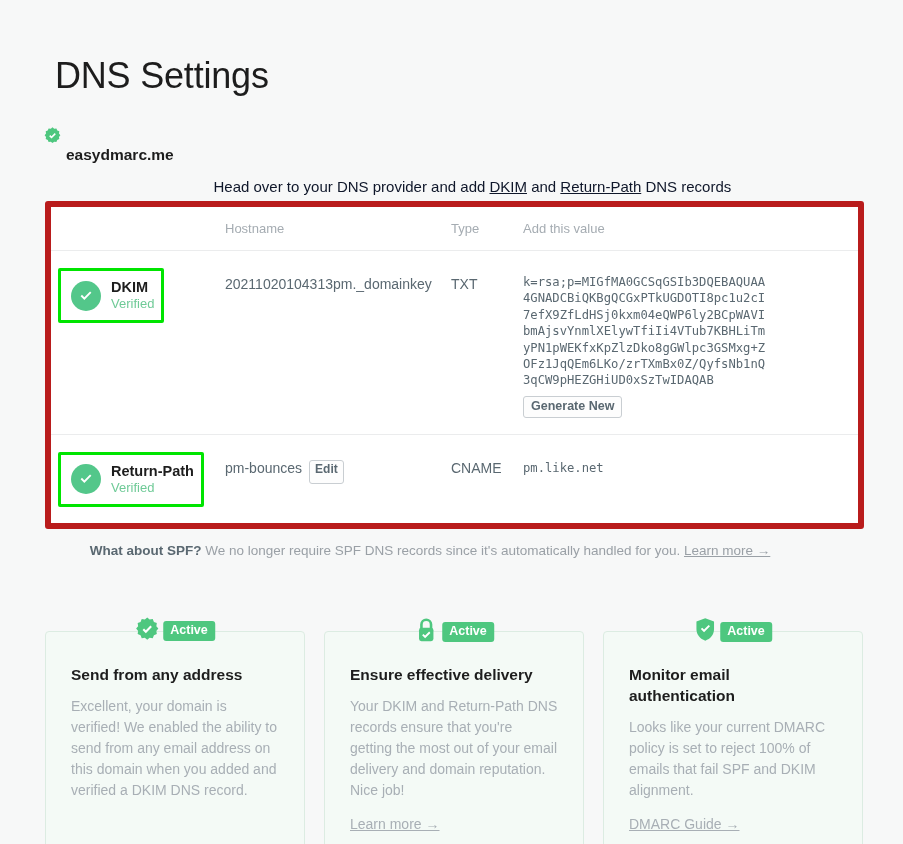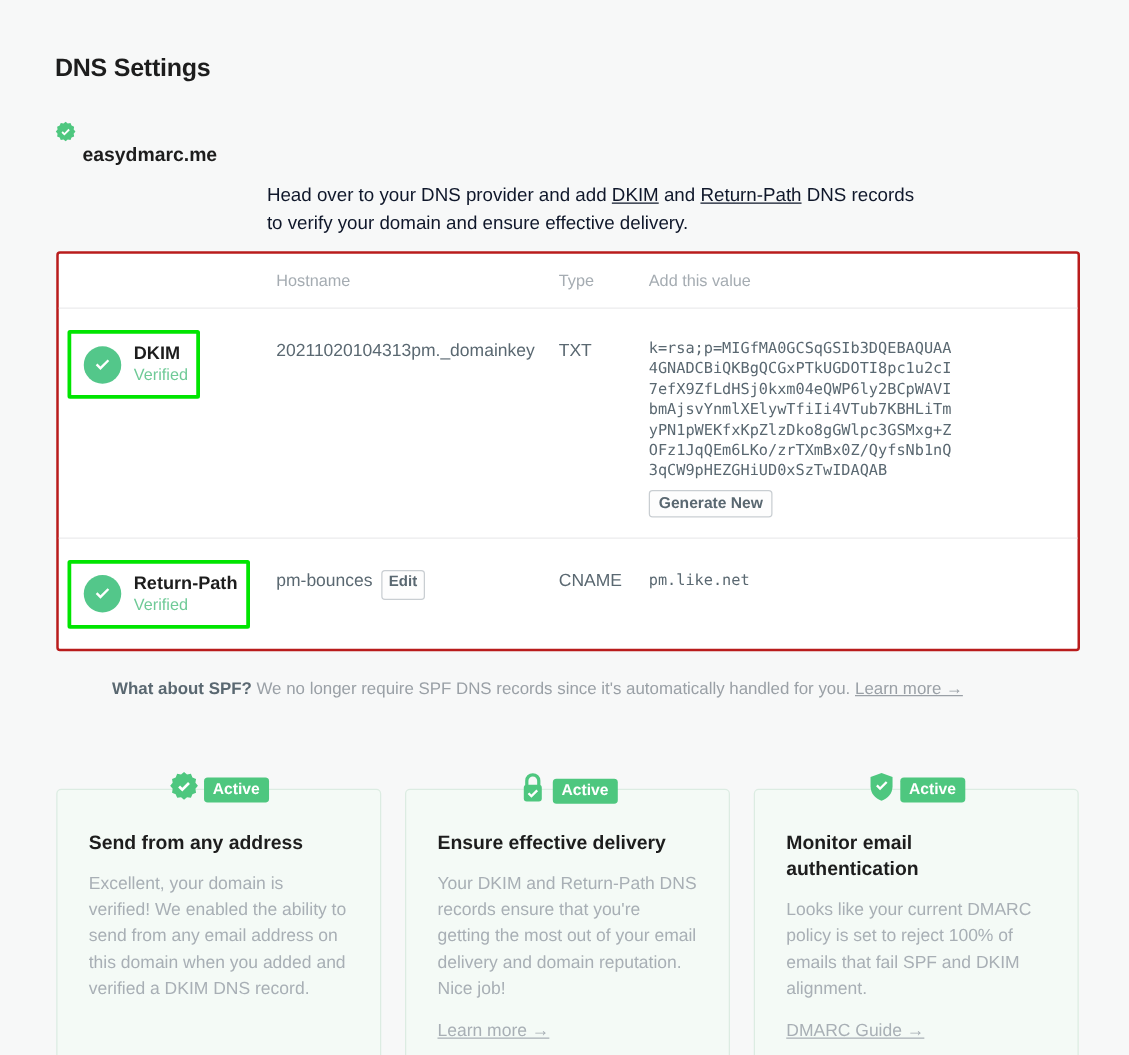--- a/index.html
+++ b/index.html
@@ -9,23 +9,23 @@
     background: #f7f8f8;
     font-family: "Liberation Sans", sans-serif;
     color: #33475b;
     overflow: hidden;
   }
   .page { position: relative; width: 903px; height: 844px; }
 
   
   .header { padding: 44px 0 0 44px; }
   h1.page-title {
-    margin: 0;
-    font-size: 20px;
-    font-weight: bold;
+    margin: 11px;
+    font-size: 36px;
+    font-weight: normal;
     color: #1d1d1d;
     letter-spacing: -0.2px;
   }
   .domain-row {
     display: flex;
     align-items: center;
     gap: 5px;
     margin-top: 14px;
   }
   .domain-name {
@@ -42,21 +42,21 @@
     margin: 12px auto 0 auto;
   }
   .intro u { text-decoration: underline; }
 
   
   .table-card {
     position: absolute;
     left: 45px; top: 201px;
     width: 819px;
     background: #ffffff;
-    border: 2px solid #b91c1c;
+    border: 6px solid #b91c1c;
     border-radius: 3px;
   }
   .thead {
     display: flex;
     height: 44px;
     align-items: center;
     border-bottom: 1px solid #ebeced;
     font-size: 13px;
     color: #a5acb2;
   }

